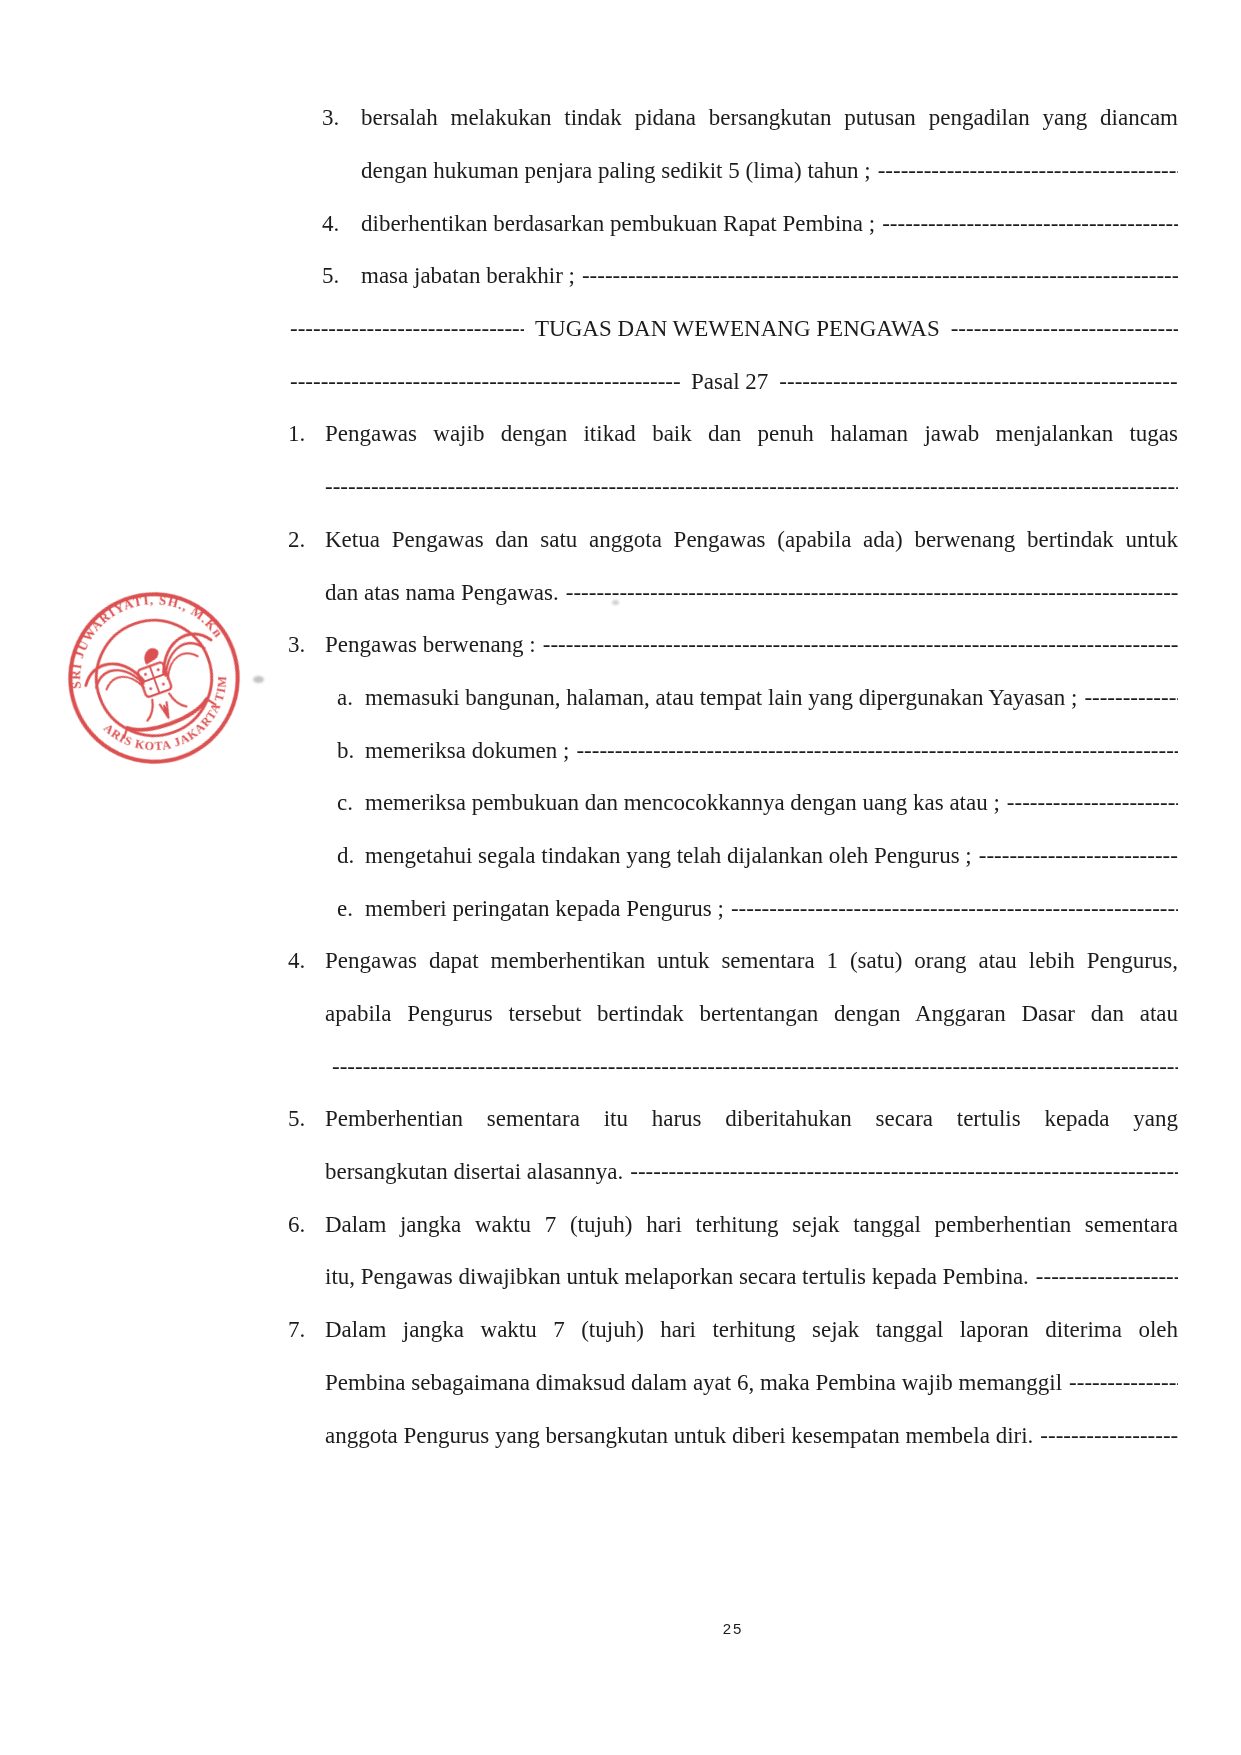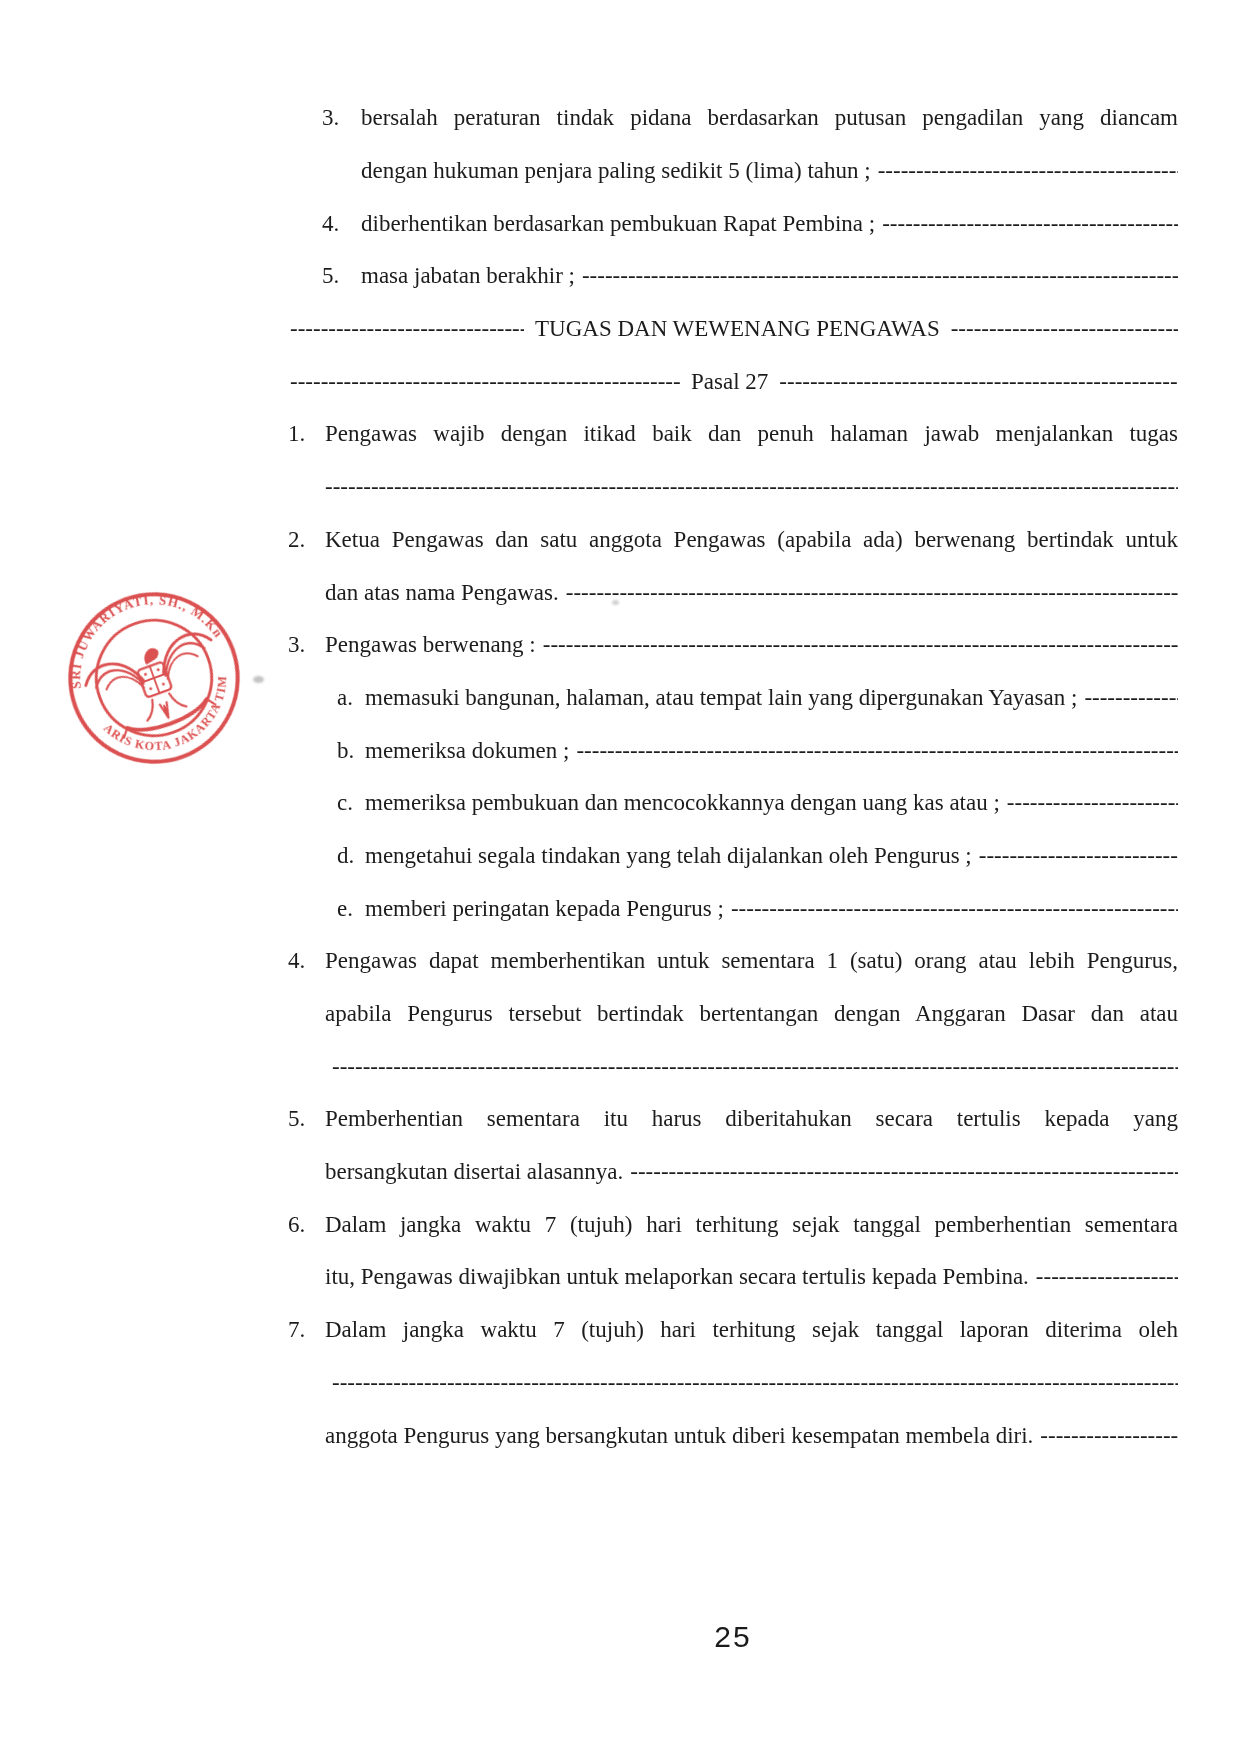--- a/index.html
+++ b/index.html
@@ -25,42 +25,42 @@
     text-align:justify; text-align-last:justify;
   }
   .ind-top  .just { width:817px; }
   .ind-main .just { width:853px; }
   .dashfill { flex:1 1 auto; overflow:hidden; white-space:nowrap; }
   .dashleft { flex:0 0 auto; overflow:hidden; white-space:nowrap; }
   .gap { margin-left:7px; }
   .head { margin:0 11px; }
   .page-number {
     position:absolute; left:733px; top:1620px; transform:translateX(-50%);
-    font-family:"Liberation Sans", sans-serif; font-size:30px;
+    font-family:"Liberation Sans", sans-serif; font-size:15px;
     letter-spacing:2px; color:#1a1a1a;
   }
   .stamp {
     position:absolute; left:64px; top:588px; width:180px; height:180px;
     transform:rotate(-20deg); opacity:0.92; filter:blur(0.3px);
   }
   .speck {
     position:absolute; border-radius:50%; background:#c4c4c4; filter:blur(1.2px);
   }
   .speck-a { left:253px; top:676px; width:11px; height:7px; }
   .speck-b { left:612px; top:600px; width:7px; height:5px; opacity:.8; }
 </style>
 </head>
 <body>
 
 <div class="page">
 
   <div class="doc">
       <div class="line ind-top">
         <span class="marker">3.</span>
-        <span class="just">bersalah peraturan tindak pidana berdasarkan putusan pengadilan yang diancam</span>
+        <span class="just">bersalah melakukan tindak pidana bersangkutan putusan pengadilan yang diancam</span>
       </div>
       <div class="line ind-top">
         <span class="marker"></span>
         <span class="txt">dengan hukuman penjara paling sedikit 5 (lima) tahun ;</span>
         <span class="dashfill gap">----------------------------------------------------------------------------------------------------------------------------------------------------------------</span>
       </div>
       <div class="line ind-top">
         <span class="marker">4.</span>
         <span class="txt">diberhentikan berdasarkan pembukuan Rapat Pembina ;</span>
         <span class="dashfill gap">----------------------------------------------------------------------------------------------------------------------------------------------------------------</span>
@@ -156,20 +156,21 @@
         <span class="marker"></span>
         <span class="txt">itu, Pengawas diwajibkan untuk melaporkan secara tertulis kepada Pembina.</span>
         <span class="dashfill gap">----------------------------------------------------------------------------------------------------------------------------------------------------------------</span>
       </div>
       <div class="line ind-main">
         <span class="marker">7.</span>
         <span class="just">Dalam jangka waktu 7 (tujuh) hari terhitung sejak tanggal laporan diterima oleh</span>
       </div>
       <div class="line ind-main">
         <span class="marker"></span>
+        <span class="txt">Pembina sebagaimana dimaksud dalam ayat 6, maka Pembina wajib memanggil</span>
         <span class="dashfill gap">----------------------------------------------------------------------------------------------------------------------------------------------------------------</span>
       </div>
       <div class="line ind-main">
         <span class="marker"></span>
         <span class="txt">anggota Pengurus yang bersangkutan untuk diberi kesempatan membela diri.</span>
         <span class="dashfill gap">----------------------------------------------------------------------------------------------------------------------------------------------------------------</span>
       </div>
     </div>
 
   <svg class="stamp" viewBox="0 0 200 200">

